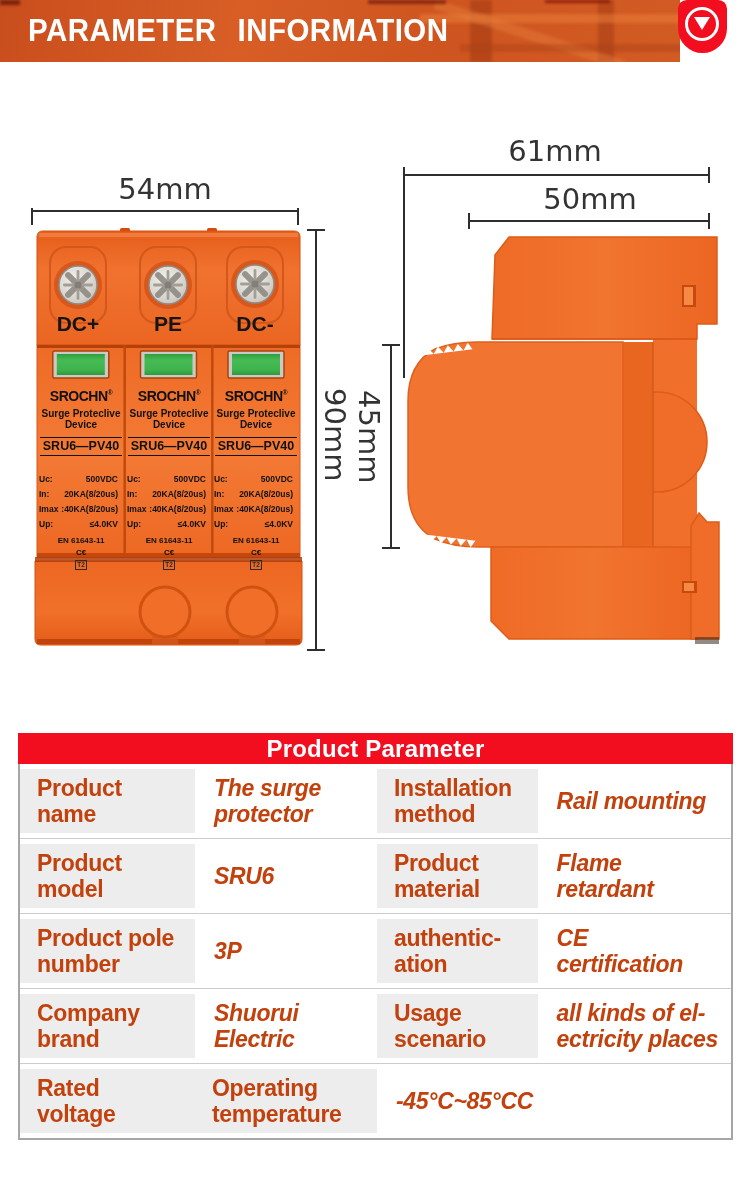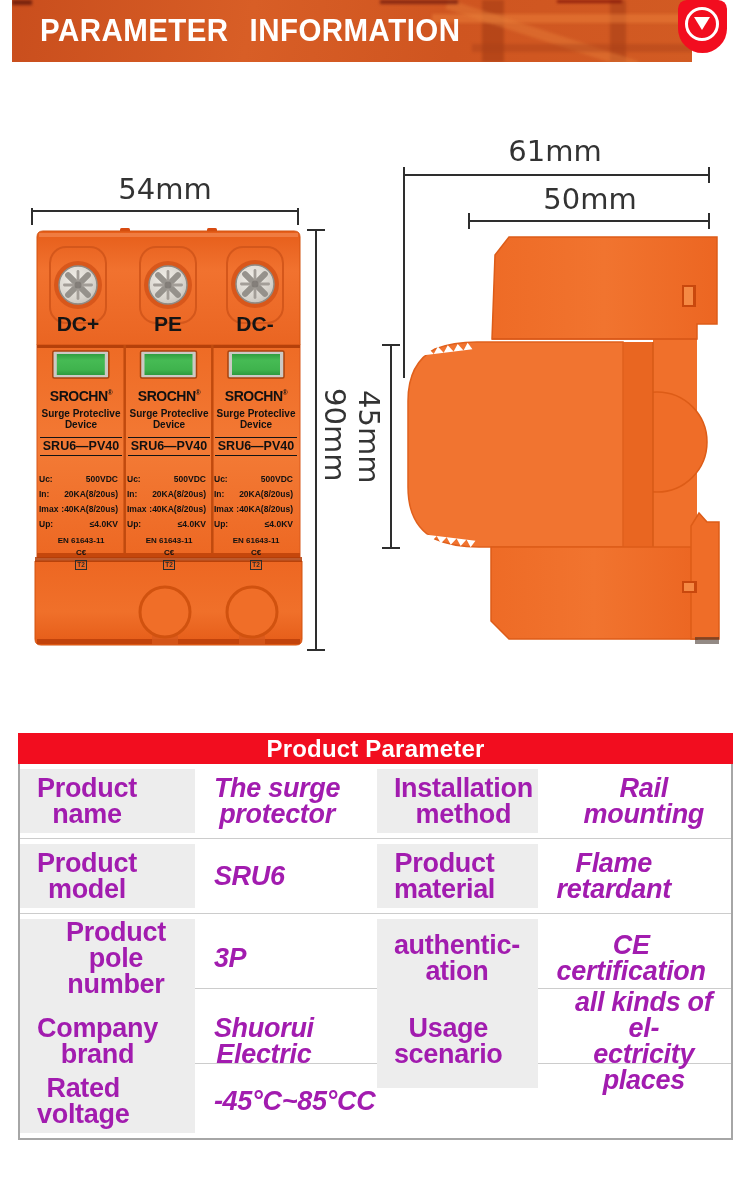--- a/index.html
+++ b/index.html
@@ -1,20 +1,20 @@
 <!DOCTYPE html>
 <html><head>
 <meta charset="utf-8">
 <style>
   html,body{margin:0;padding:0;background:#ffffff;}
   body{width:750px;height:1186px;position:relative;overflow:hidden;
        font-family:"Liberation Sans",sans-serif;}
   .abs{position:absolute;}
   
-  .banner{left:12px;top:0;width:680px;height:62px;overflow:hidden;
+  .banner{left:0;top:0;width:680px;height:62px;overflow:hidden;
     background:linear-gradient(100deg,#c94e1d 0%,#d85e26 35%,#cf5520 65%,#d25b23 100%);}
   .ph{position:absolute;filter:blur(1.5px);}
   .banner-title{left:28px;top:13px;color:#ffffff;font-size:31px;font-weight:800;
     letter-spacing:.5px;word-spacing:13px;transform:scaleX(.95);transform-origin:left center;
     white-space:nowrap;}
   .badge{left:678px;top:0;width:49px;height:53px;background:#f20d1f;
     border-radius:9px 9px 25px 25px;}
   .badge-ring{position:absolute;left:7px;top:7px;width:34px;height:34px;border:3px solid #fff;
     border-radius:50%;box-sizing:border-box;}
   .badge-tri{position:absolute;left:16px;top:17px;width:0;height:0;
@@ -37,22 +37,22 @@
   .certrow{display:flex;justify-content:center;align-items:center;gap:3px;margin-top:4px;
     font-size:8px;font-weight:700;flex-direction:column;}
   .t2box{border:1px solid #2c2c2c;font-size:6.5px;font-weight:700;padding:0 1px;line-height:8px;color:#2c2c2c;}
   
   .ptable-head{left:18px;top:733px;width:715px;height:31px;background:#f20d1f;
     display:flex;align-items:center;justify-content:center;}
   .ptable-head span{color:#fff;font-size:24px;font-weight:800;letter-spacing:.2px;}
   .ptable-body{left:18px;top:764px;width:711px;border:2px solid #a6a6a6;border-top:none;}
   .prow{display:grid;grid-template-columns:24.6% 25.6% 22.6% 27.2%;height:74px;}
   .prow + .prow{border-top:1px solid #cccccc;}
-  .cell{font-size:27px;line-height:26px;font-weight:700;color:#a21caf;letter-spacing:-.3px;
-    white-space:pre-line;text-align:center;}
+  .cell{font-size:23px;line-height:26px;font-weight:700;color:#c2410c;letter-spacing:-.3px;
+    white-space:pre-line;}
   .lab{padding:5px 0;box-sizing:border-box;height:100%;}
   .labbg{background:#ededed;height:100%;display:flex;align-items:center;
     padding-left:17px;box-sizing:border-box;}
   .val{display:flex;align-items:center;padding-left:19px;box-sizing:border-box;font-style:italic;}
 </style>
 </head>
 <body>
 
 <div class="abs banner">
   <div class="ph" style="left:470px;top:0;width:22px;height:62px;background:rgba(150,52,16,.45);"></div>
@@ -379,15 +379,17 @@
     <div class="cell val"><span>Shuorui
 Electric</span></div>
     <div class="cell lab"><div class="labbg"><span>Usage
 scenario</span></div></div>
     <div class="cell val"><span>all kinds of el-
 ectricity places</span></div>
   </div>
   <div class="prow">
     <div class="cell lab"><div class="labbg"><span>Rated
 voltage</span></div></div>
+    <div class="cell lab"><div class="labbg"><span>Operating
+temperature</span></div></div>
     <div class="cell val"><span>-45°C~85°CC</span></div>
   </div>
 </div>
 
 </body></html>

